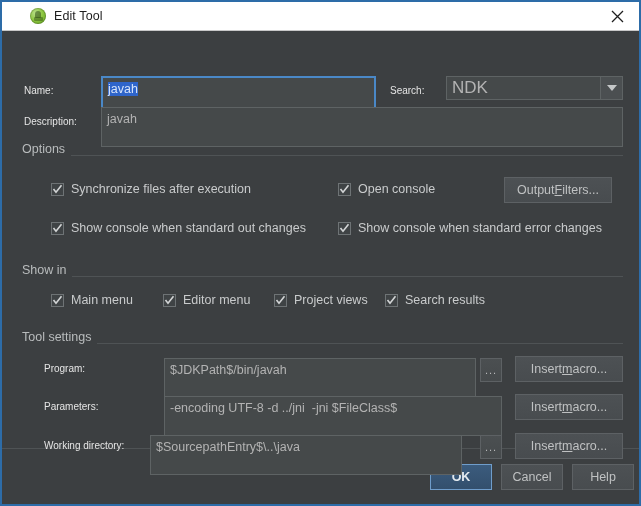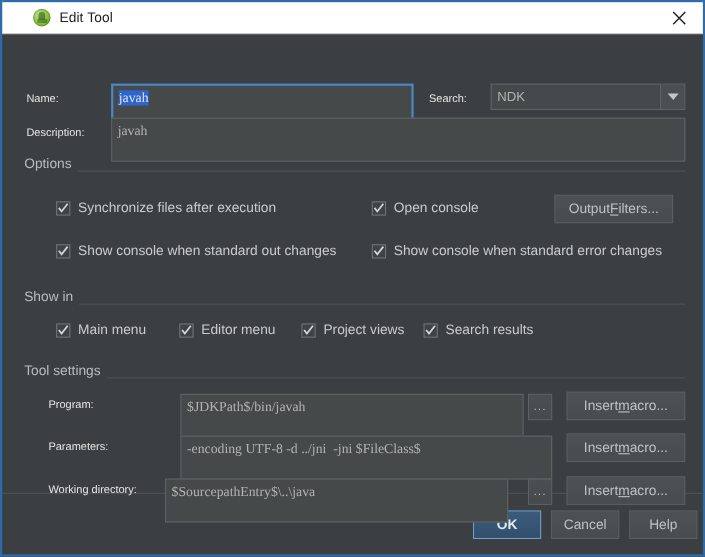--- a/index.html
+++ b/index.html
@@ -97,21 +97,21 @@
 
   .abs { position: absolute; }
 
   
   .field {
     box-sizing: border-box;
     background: #45494a;
     border: 1px solid #5e6364;
     color: #b3b3b3;
     font-size: 12.5px;
-    font-family: Liberation Serif, serif;
+    font-family: Liberation Sans, sans-serif;
     padding: 0 5px;
     height: 40px;
     line-height: 22px;
     outline: none;
     white-space: pre;
     overflow: hidden;
   }
   .field.focused {
     border: 2px solid #4a88c7;
     background: #45494a;
@@ -126,21 +126,21 @@
     box-sizing: border-box;
     height: 24px;
     background: #45494a;
     border: 1px solid #5e6364;
     display: flex;
     align-items: stretch;
   }
   .combo .combo-val {
     flex: 1 1 auto;
     color: #b3b3b3;
-    font-size: 12px;
+    font-size: 17px;
     line-height: 22px;
     padding: 0 5px;
     white-space: nowrap;
     overflow: hidden;
   }
   .combo .combo-arrow {
     width: 21px;
     border-left: 1px solid #5e6364;
     background: #4b4f51;
     display: flex;

